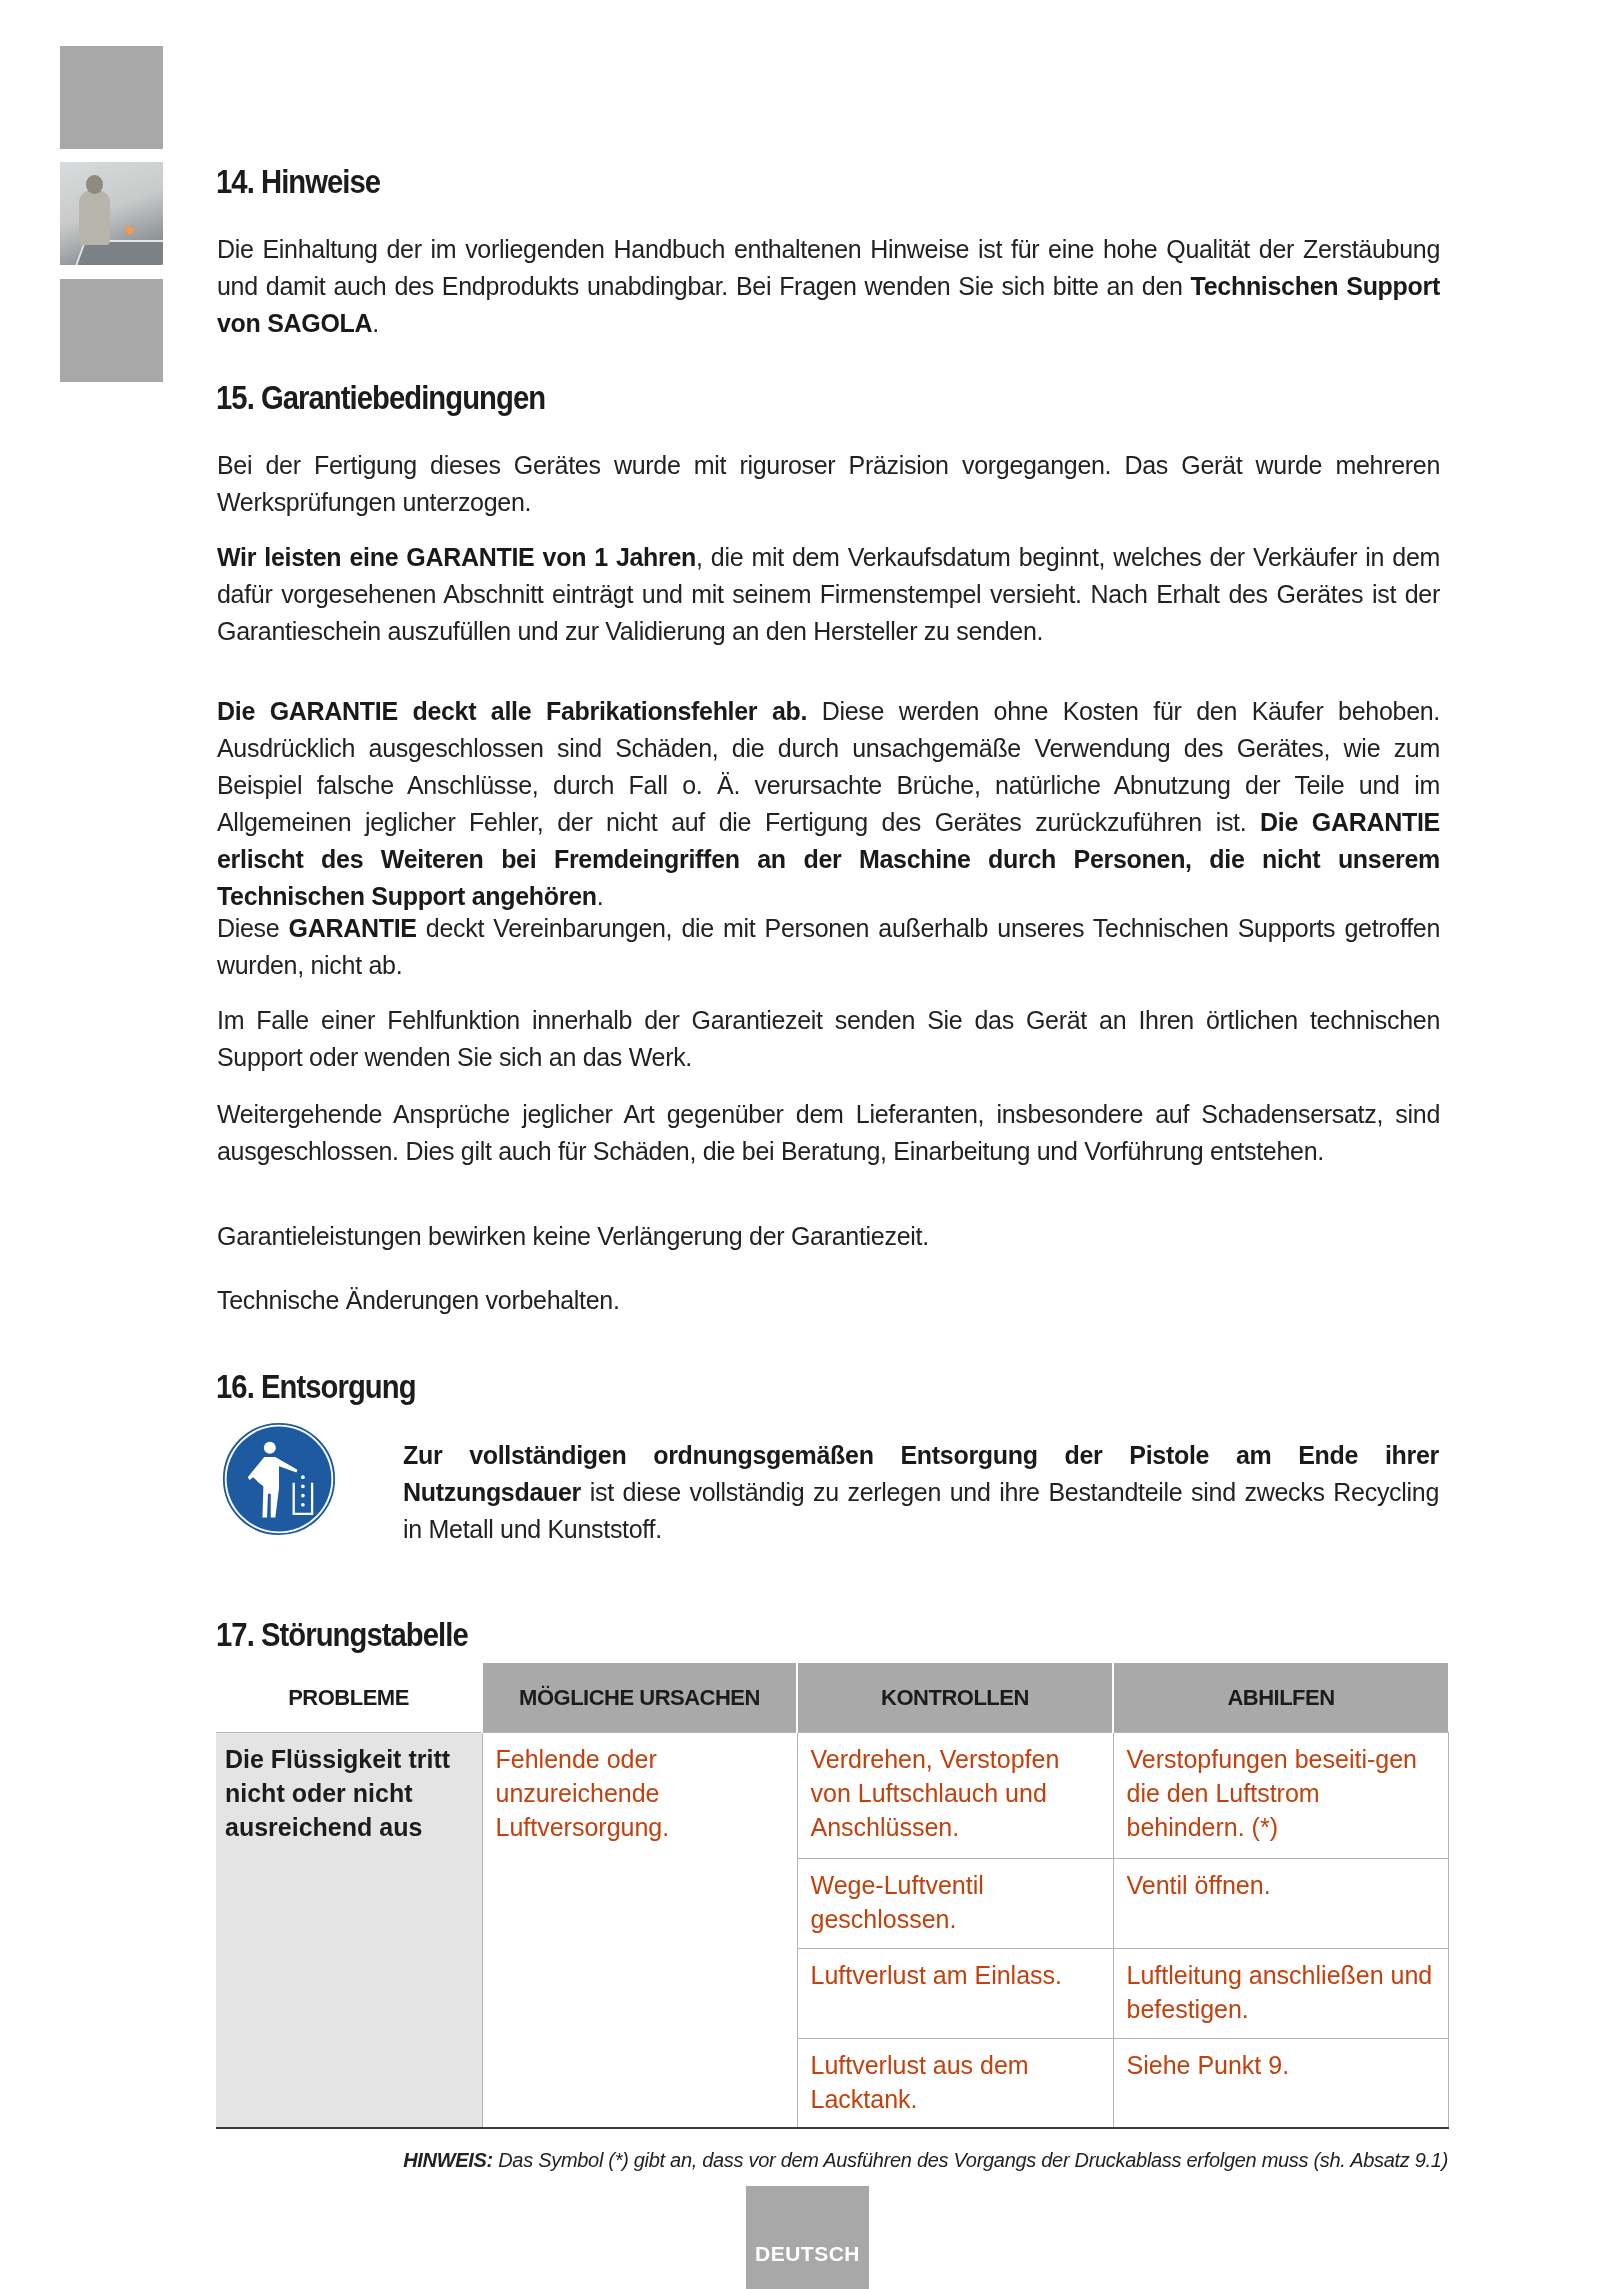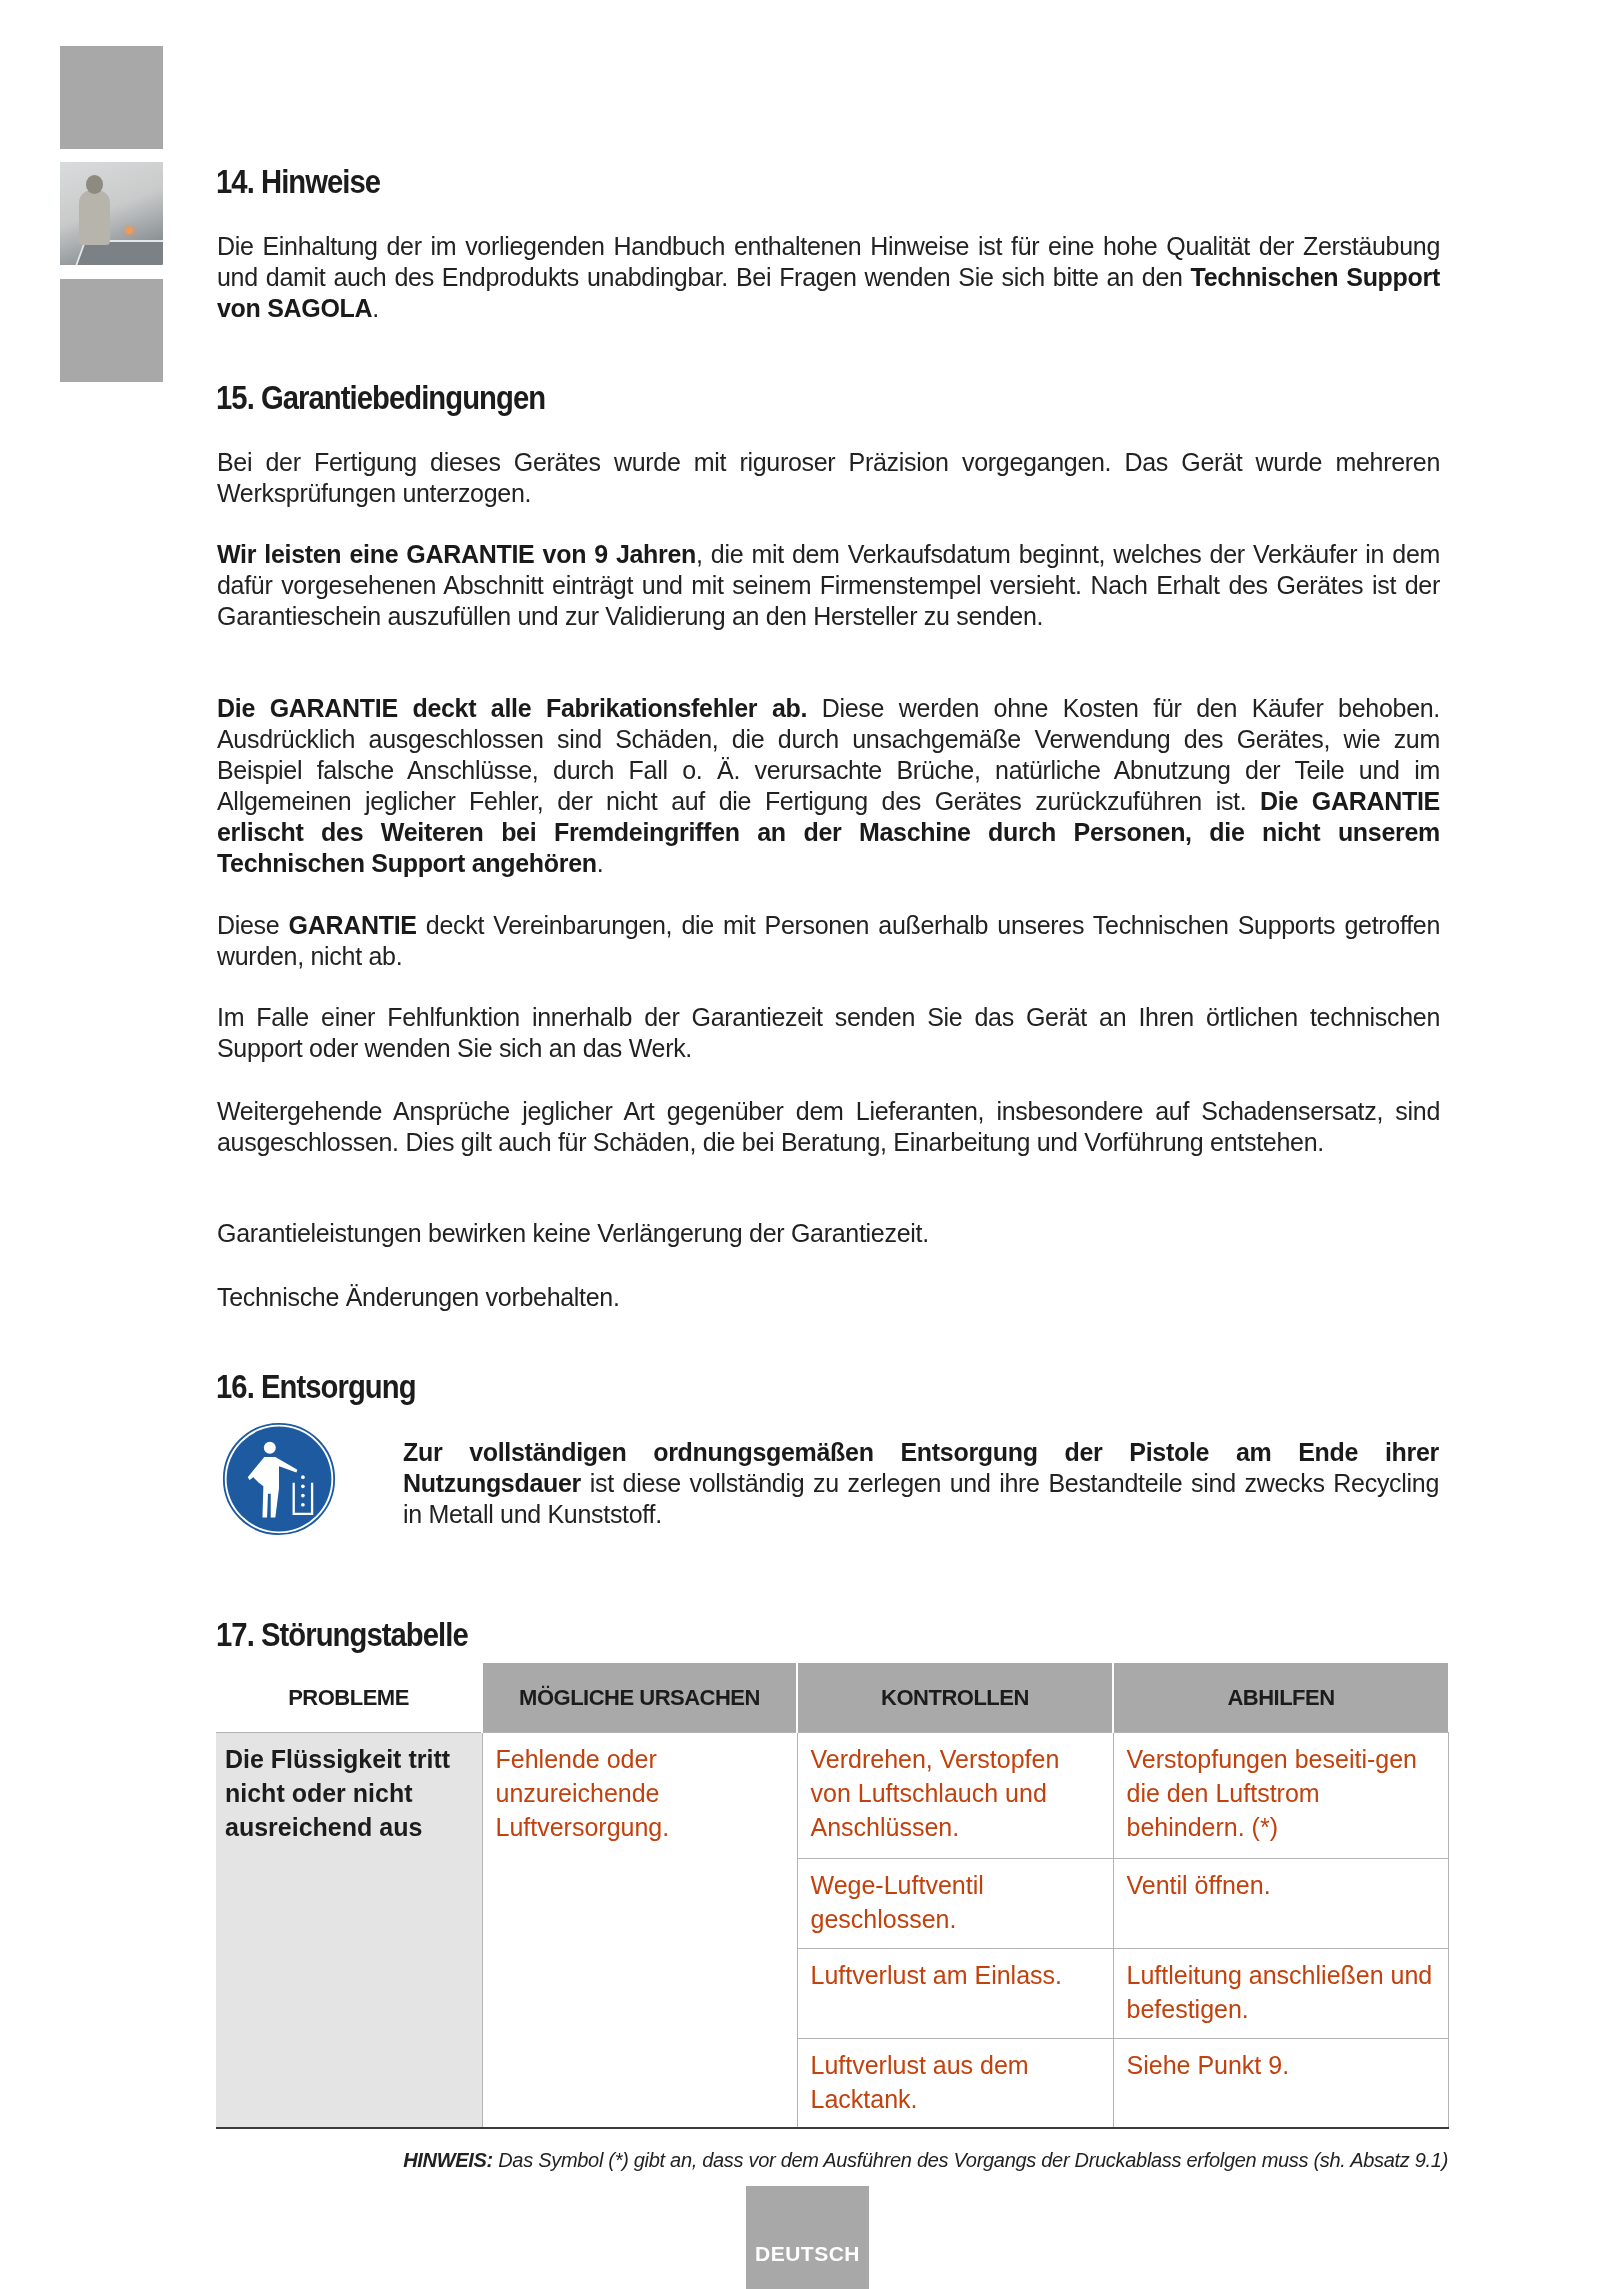--- a/index.html
+++ b/index.html
@@ -7,21 +7,21 @@
          font-family:"Liberation Sans", sans-serif; }
   .side-block { position:absolute; left:60px; width:103px; height:103px; background:#a8a8a8; }
   .side-photo { background:linear-gradient(160deg,#d9dcdc 0%,#c9cbcb 45%,#9ea3a6 70%,#6f7477 100%); overflow:hidden; }
   .side-photo .figure { position:absolute; left:18.5px; top:28px; width:31px; height:55px; background:#b7b4ab; border-radius:13px 13px 3.7px 3.7px; }
   .side-photo .head { position:absolute; left:26px; top:13px; width:16.6px; height:18.5px; background:#8f8a80; border-radius:50%; }
   .side-photo .frame { position:absolute; left:18.5px; top:78px; width:85px; height:26px; border:2.8px solid #e4e6e8; background:#7c8185; transform:skewX(-20deg); }
   .side-photo .spark { position:absolute; left:66px; top:65px; width:7.4px; height:7.4px; background:#f39a55; border-radius:50%; box-shadow:0 0 5.5px #ff8a3a; }
 
   .h { position:absolute; left:216px; font-family:"Liberation Sans", sans-serif; font-weight:bold;
        font-size:34px; letter-spacing:-1.1px; transform:scaleX(0.86); transform-origin:left top; color:#1c1c1c; margin:0; white-space:nowrap; }
-  .p { position:absolute; left:217px; width:1223px; font-size:25px; line-height:31px; text-align:justify;
+  .p { position:absolute; left:217px; width:1223px; font-size:25px; line-height:37px; text-align:justify;
        letter-spacing:-0.3px; margin:0; color:#222; }
   .p b { font-weight:bold; color:#1a1a1a; }
 
   .disposal-icon { position:absolute; left:222px; top:1422px; width:114px; height:114px; }
   .disposal-text { left:403px; width:1036px; }
 
   table.trouble { position:absolute; left:216px; top:1663px; width:1231px; border-collapse:collapse; table-layout:fixed;
                   font-family:"Liberation Sans", sans-serif; }
   table.trouble col.c1 { width:266px; }
   table.trouble col.c2 { width:315px; }
@@ -54,21 +54,21 @@
   <div class="head"></div>
   <div class="spark"></div>
 </div>
 <div class="side-block" style="top:279px;"></div>
 
 <h2 class="h" style="top:162px;">14. Hinweise</h2>
 <p class="p" style="top:231px;"><span>Die Einhaltung der im vorliegenden Handbuch enthaltenen Hinweise ist für eine hohe Qualität der Zerstäubung und damit auch des Endprodukts unabdingbar. Bei Fragen wenden Sie sich bitte an den </span><b>Technischen Support von SAGOLA</b><span>.</span></p>
 
 <h2 class="h" style="top:378px;">15. Garantiebedingungen</h2>
 <p class="p" style="top:447px;">Bei der Fertigung dieses Gerätes wurde mit riguroser Präzision vorgegangen. Das Gerät wurde mehreren Werksprüfungen unterzogen.</p>
-<p class="p" style="top:539px;"><b>Wir leisten eine GARANTIE von 9 Jahren</b><span>, die mit dem Verkaufsdatum beginnt, welches der Verkäufer in dem dafür vorgesehenen Abschnitt einträgt und mit seinem Firmenstempel versieht. Nach Erhalt des Gerätes ist der Garantieschein auszufüllen und zur Validierung an den Hersteller zu senden.</span></p>
+<p class="p" style="top:539px;"><b>Wir leisten eine GARANTIE von 1 Jahren</b><span>, die mit dem Verkaufsdatum beginnt, welches der Verkäufer in dem dafür vorgesehenen Abschnitt einträgt und mit seinem Firmenstempel versieht. Nach Erhalt des Gerätes ist der Garantieschein auszufüllen und zur Validierung an den Hersteller zu senden.</span></p>
 <p class="p" style="top:693px;"><b>Die GARANTIE deckt alle Fabrikationsfehler ab.</b><span> Diese werden ohne Kosten für den Käufer behoben. Ausdrücklich ausgeschlossen sind Schäden, die durch unsachgemäße Verwendung des Gerätes, wie zum Beispiel falsche Anschlüsse, durch Fall o. Ä. verursachte Brüche, natürliche Abnutzung der Teile und im Allgemeinen jeglicher Fehler, der nicht auf die Fertigung des Gerätes zurückzuführen ist. </span><b>Die GARANTIE erlischt des Weiteren bei Fremdeingriffen an der Maschine durch Personen, die nicht unserem Technischen Support angehören</b><span>.</span></p>
 <p class="p" style="top:910px;"><span>Diese </span><b>GARANTIE</b><span> deckt Vereinbarungen, die mit Personen außerhalb unseres Technischen Supports getroffen wurden, nicht ab.</span></p>
 <p class="p" style="top:1002px;">Im Falle einer Fehlfunktion innerhalb der Garantiezeit senden Sie das Gerät an Ihren örtlichen technischen Support oder wenden Sie sich an das Werk.</p>
 <p class="p" style="top:1096px;">Weitergehende Ansprüche jeglicher Art gegenüber dem Lieferanten, insbesondere auf Schadensersatz, sind ausgeschlossen. Dies gilt auch für Schäden, die bei Beratung, Einarbeitung und Vorführung entstehen.</p>
 <p class="p" style="top:1218px;">Garantieleistungen bewirken keine Verlängerung der Garantiezeit.</p>
 <p class="p" style="top:1282px;">Technische Änderungen vorbehalten.</p>
 
 <h2 class="h" style="top:1367px;">16. Entsorgung</h2>
 <svg class="disposal-icon" viewBox="0 0 124 124">
   <circle cx="62" cy="62" r="60" fill="#ffffff" stroke="#1d5aa0" stroke-width="2"></circle>

